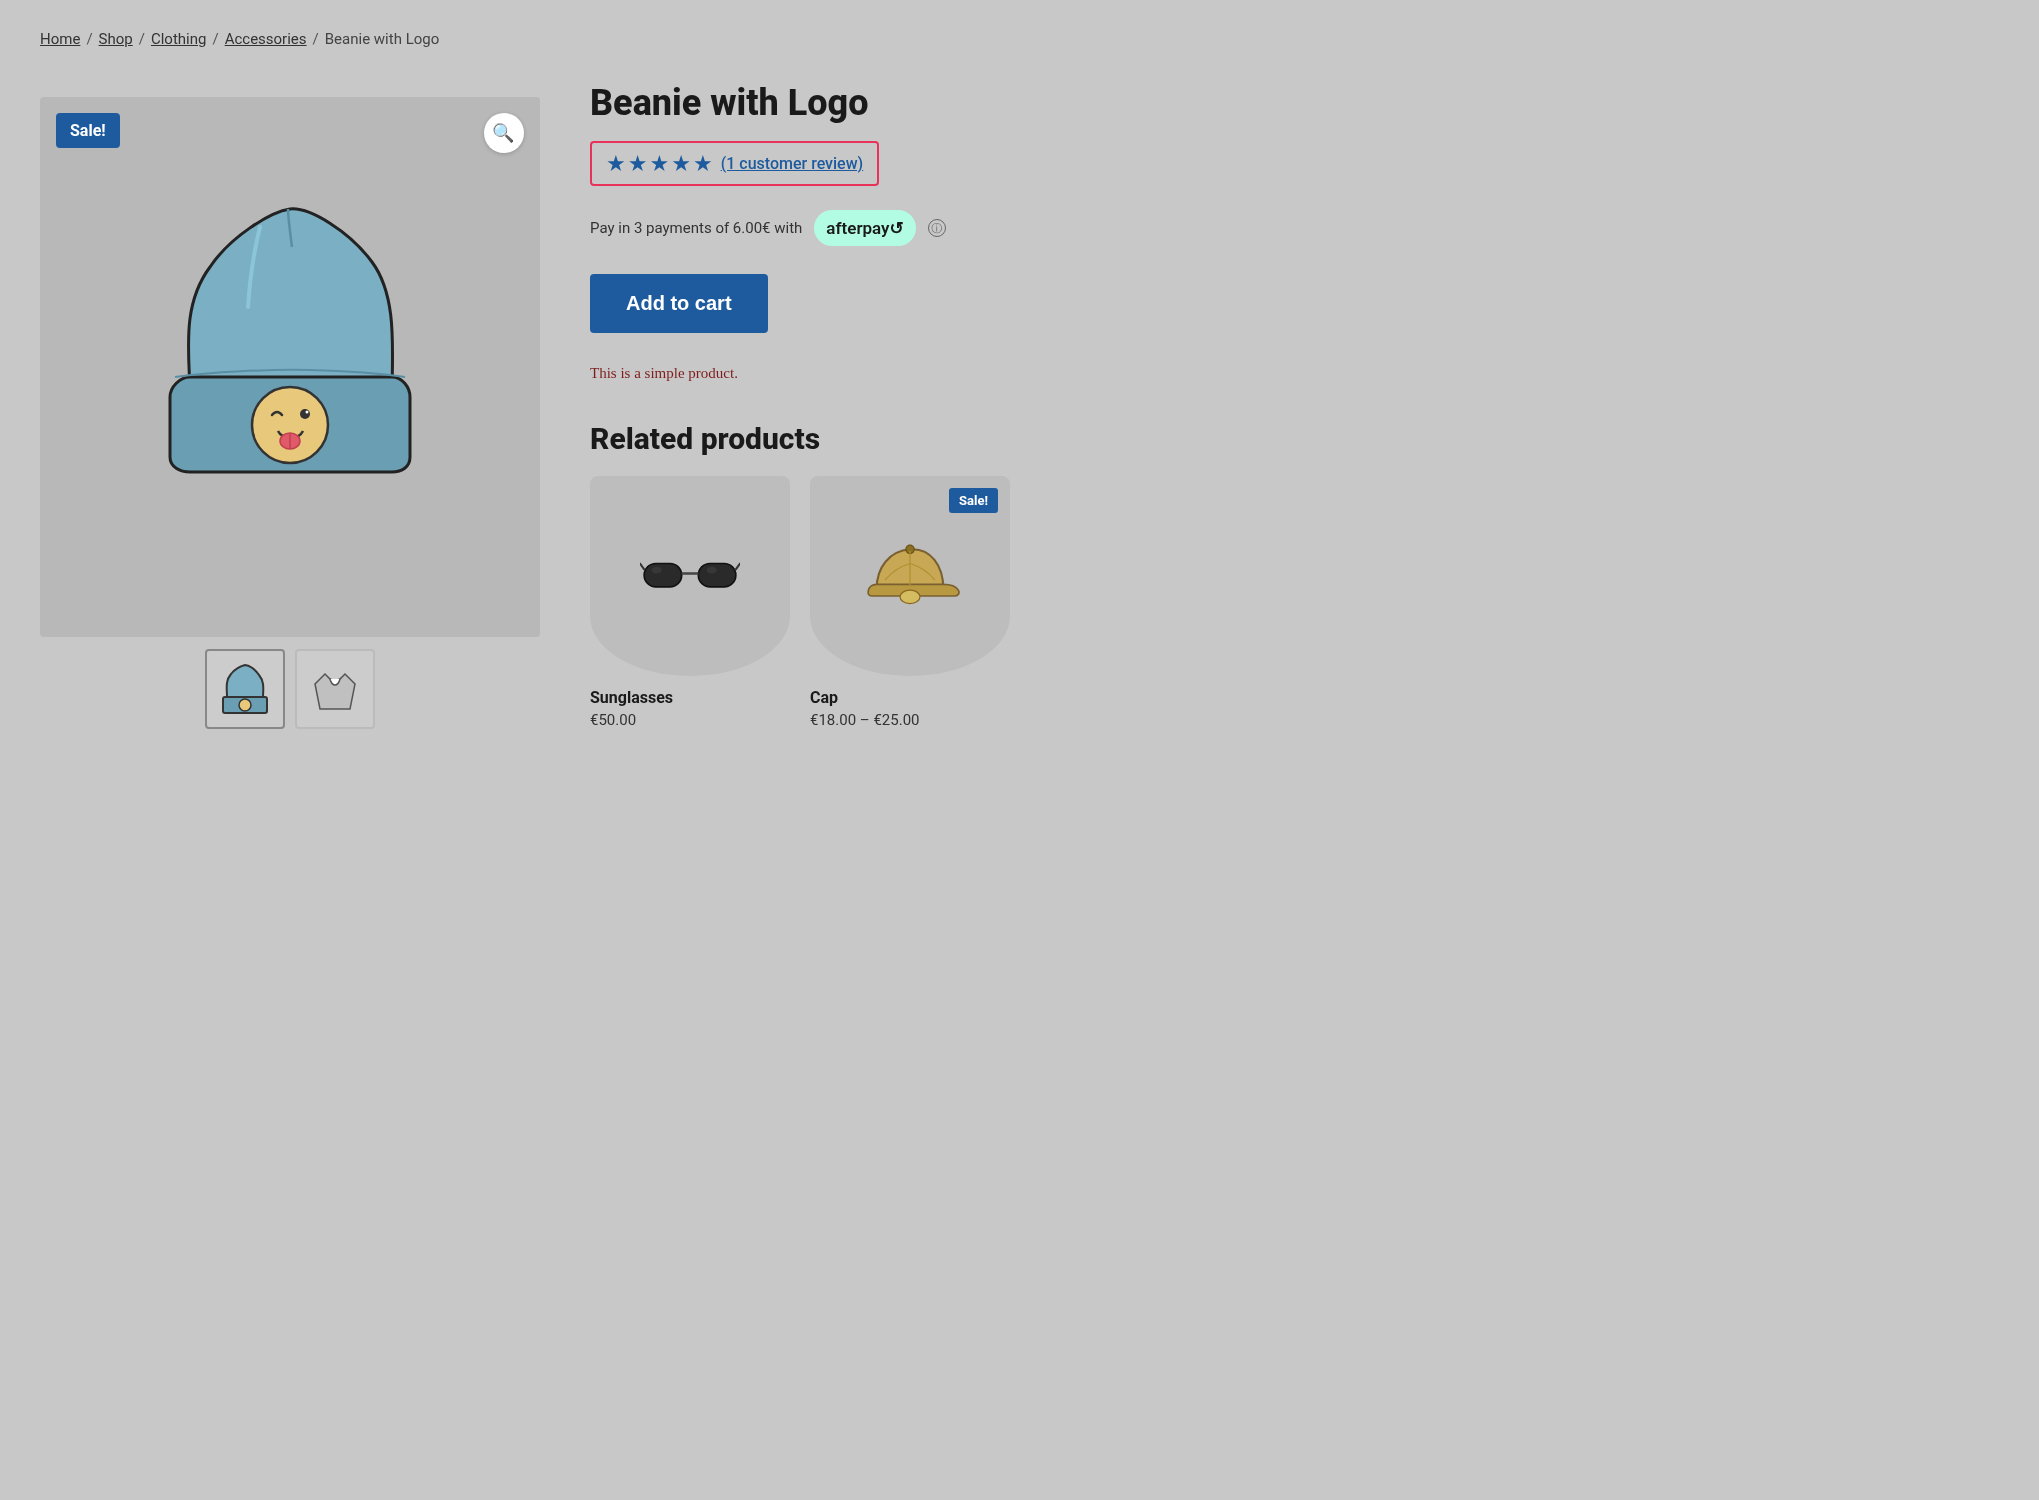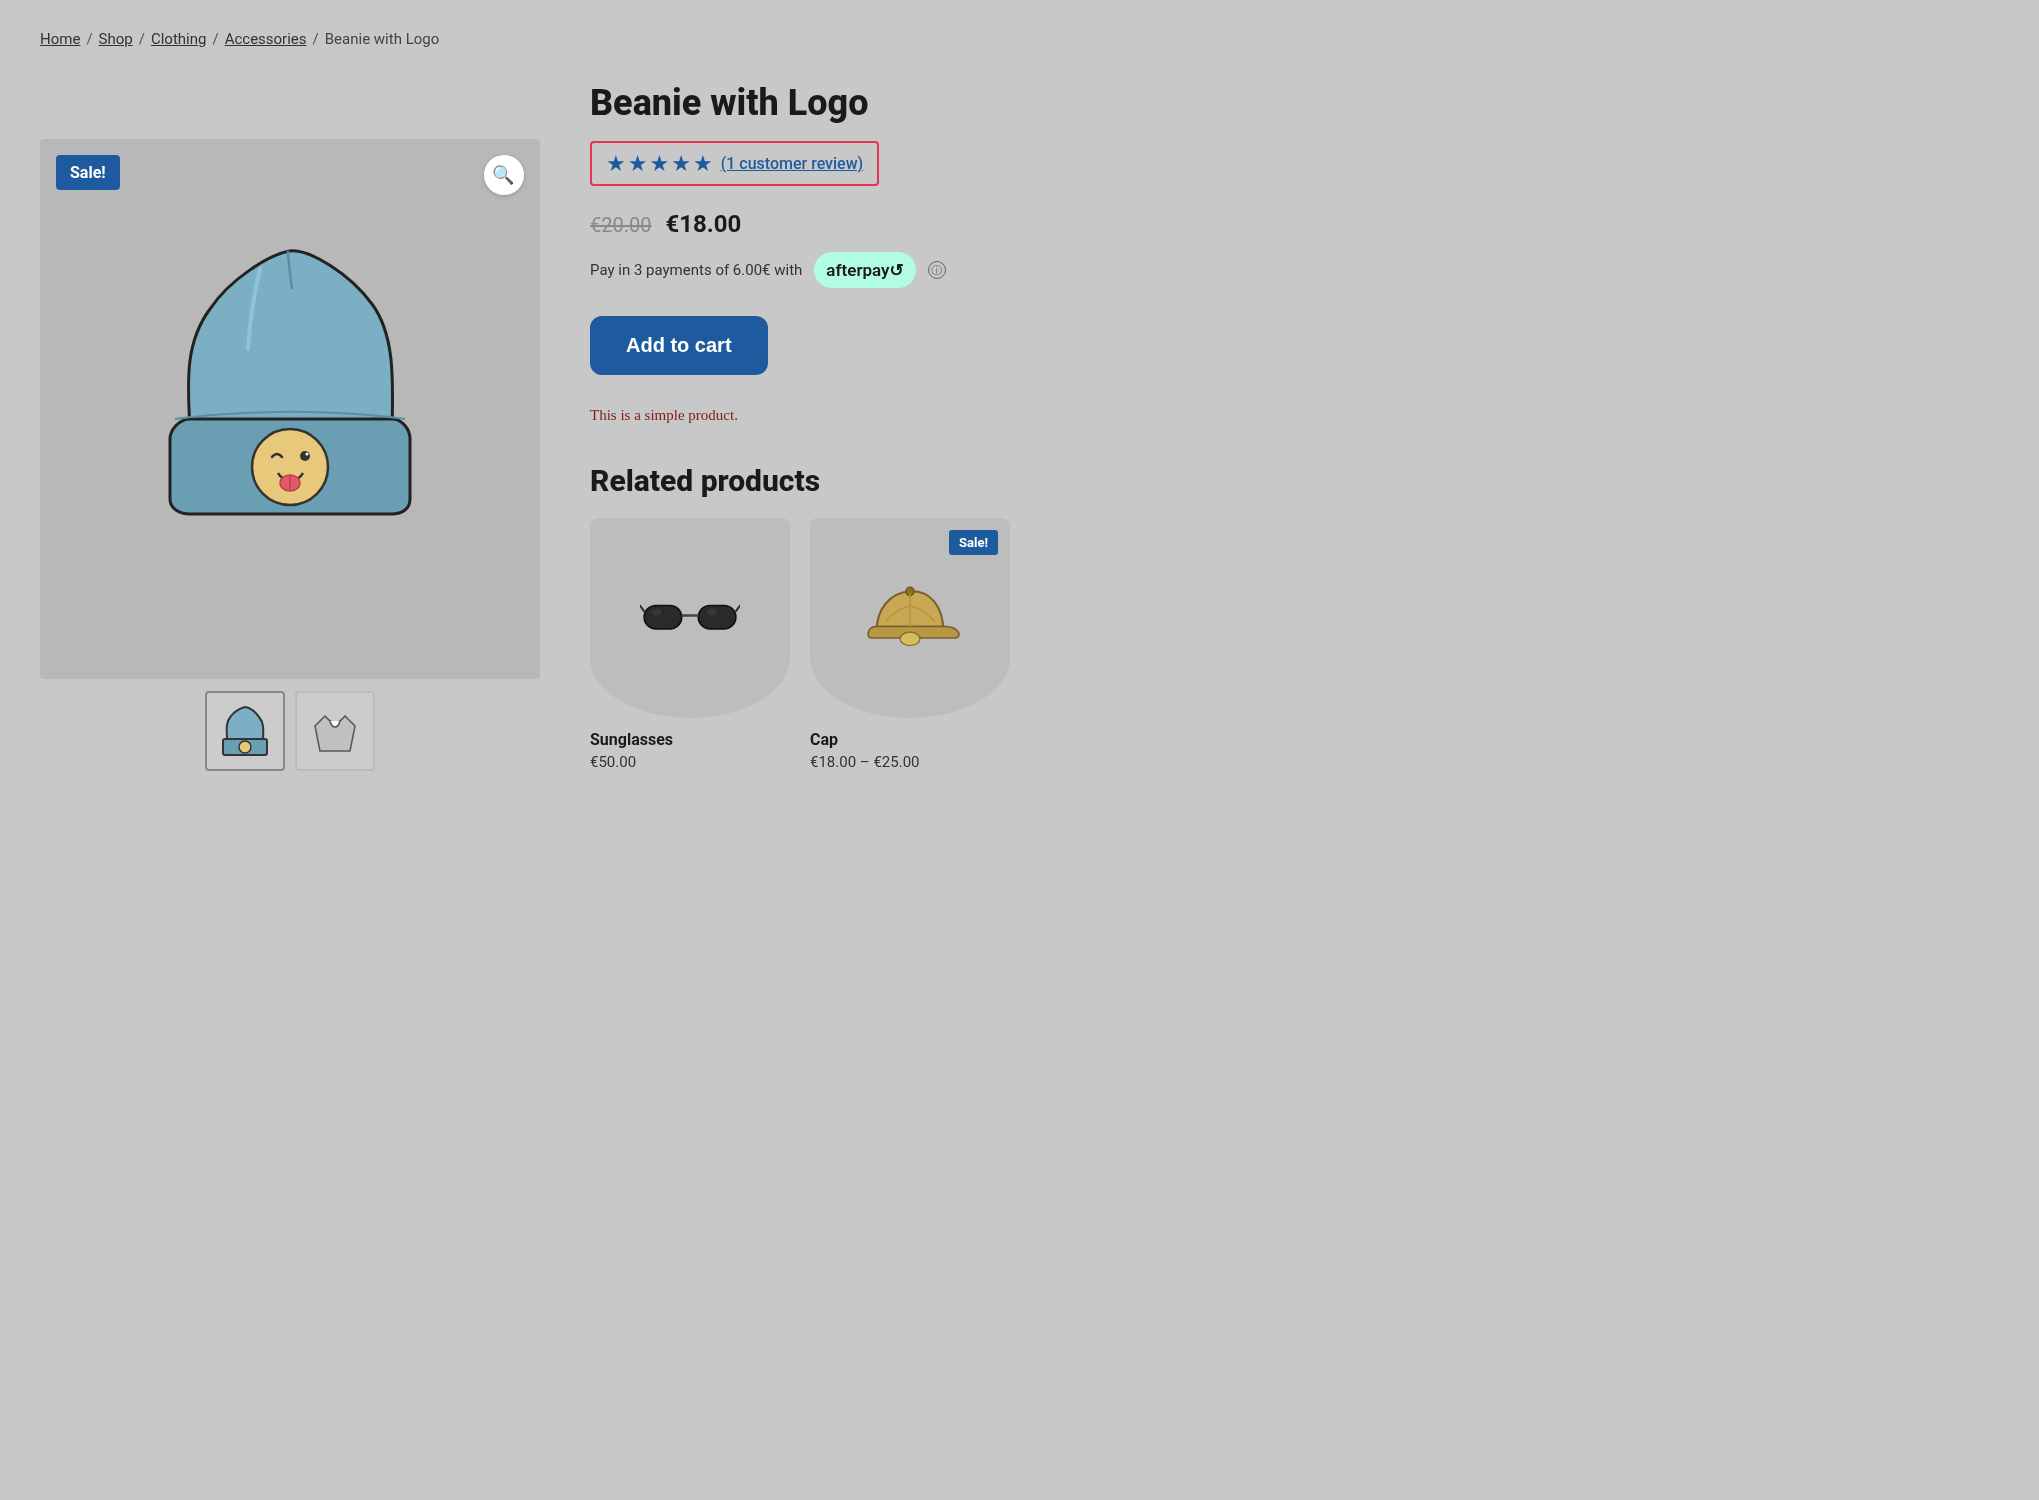--- a/index.html
+++ b/index.html
@@ -218,21 +218,21 @@
       font-size: 11px;
       color: #666;
       cursor: pointer;
     }
 
     
     .add-to-cart-btn {
       background-color: #1d5b9e;
       color: white;
       border: none;
-      border-radius: 12px;
+      border-radius: 4px;
       padding: 18px 36px;
       font-size: 20px;
       font-weight: 600;
       cursor: pointer;
       margin-bottom: 28px;
       display: inline-block;
     }
 
     
     .product-description {
@@ -376,24 +376,20 @@
         <span class="star">★</span>
         <span class="star">★</span>
         <span class="star">★</span>
         <span class="star">★</span>
         <span class="star">★</span>
       </div>
       <a class="review-link">(1 customer review)</a>
     </div>
 
     
-    <div class="price-section">
-      <span class="old-price">€20.00</span>
-      <span class="new-price">€18.00</span>
-    </div>
 
     
     <div class="afterpay-section">
       <span>Pay in 3 payments of 6.00€ with</span>
       <span class="afterpay-badge">
         <span>afterpay↺</span>
       </span>
       <span class="info-icon">ⓘ</span>
     </div>
 

